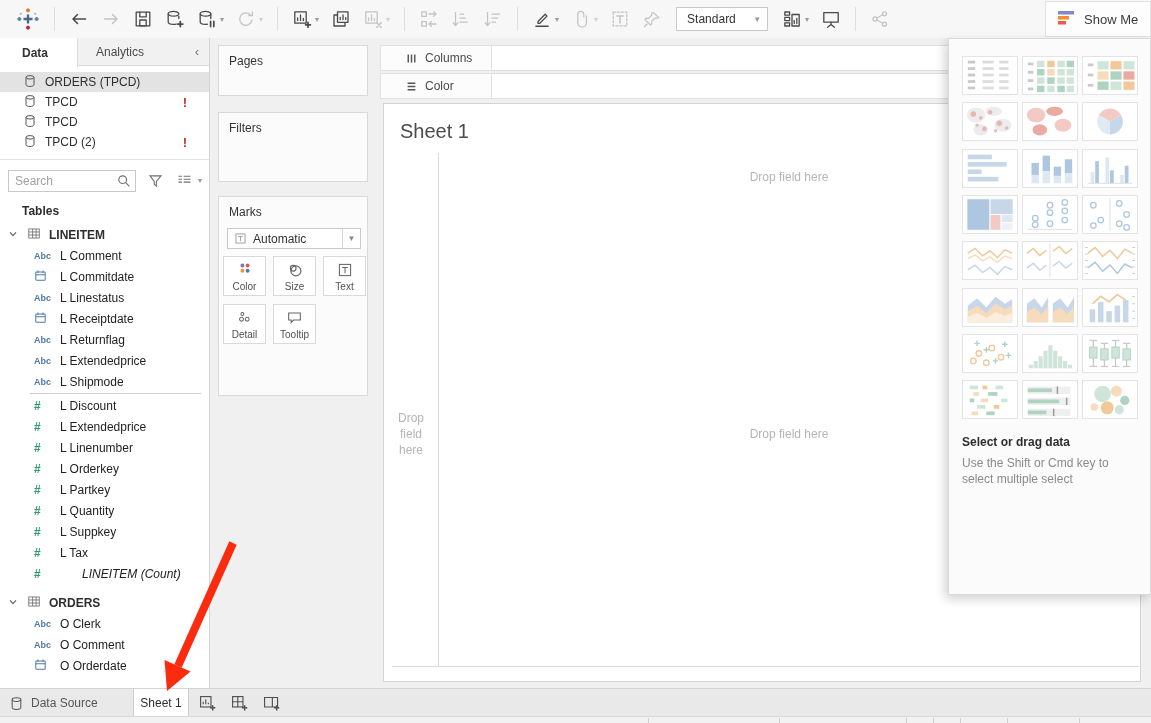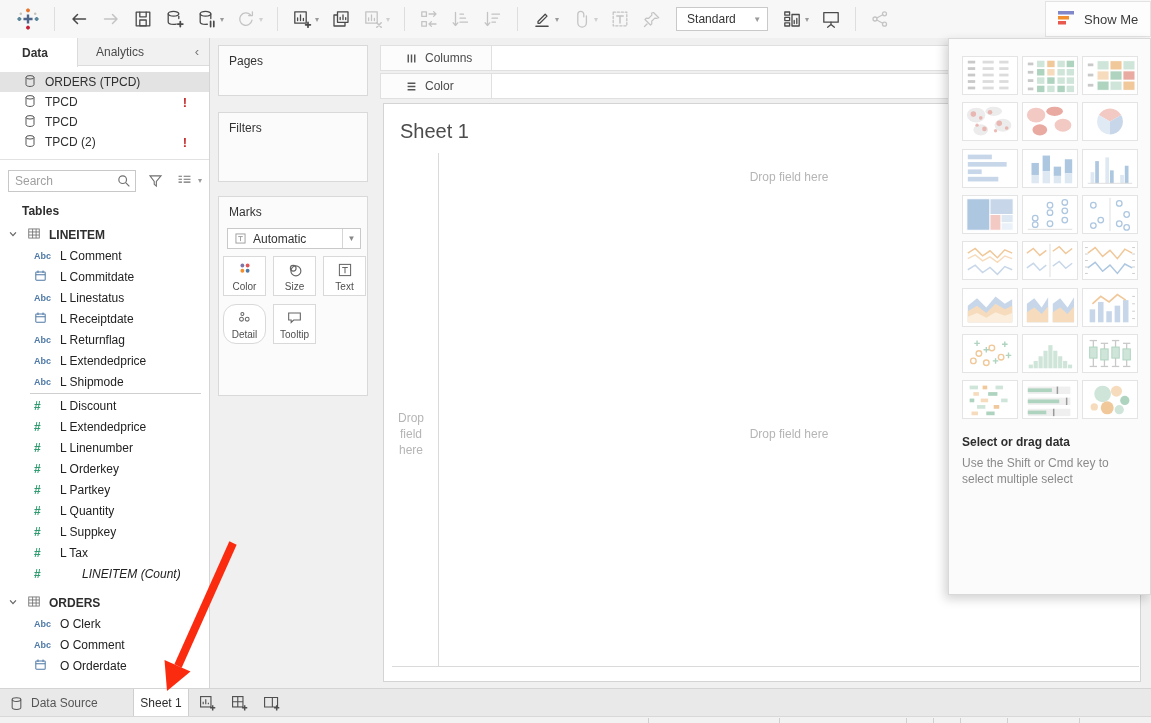--- a/index.html
+++ b/index.html
@@ -535,21 +535,21 @@
           </div>
           <div class="mark-btn" style="left: 104px; top: 59px;">
             <span class="mb-icon">
               <svg width="16" height="16" viewBox="0 0 20 20" fill="none" stroke="#666" stroke-width="1.3">
                 <rect x="3" y="3" width="14" height="14"></rect>
                 <path d="M6.5 7h7M10 7v7"></path>
               </svg>
             </span>
     <span class="mb-label">Text</span>
           </div>
-          <div class="mark-btn" style="left: 4px; top: 107px; border-radius: 13px;">
+          <div class="mark-btn" style="left: 4px; top: 107px;">
             <span class="mb-icon">
               <svg width="16" height="14" viewBox="0 0 18 16" fill="none" stroke="#666" stroke-width="1.2">
                 <circle cx="6" cy="4.5" r="1.7"></circle>
                 <circle cx="5" cy="10.5" r="2.2"></circle>
                 <circle cx="11.5" cy="10.5" r="2.2"></circle>
               </svg>
             </span>
     <span class="mb-label">Detail</span>
           </div>
           <div class="mark-btn" style="left: 54px; top: 107px;">

